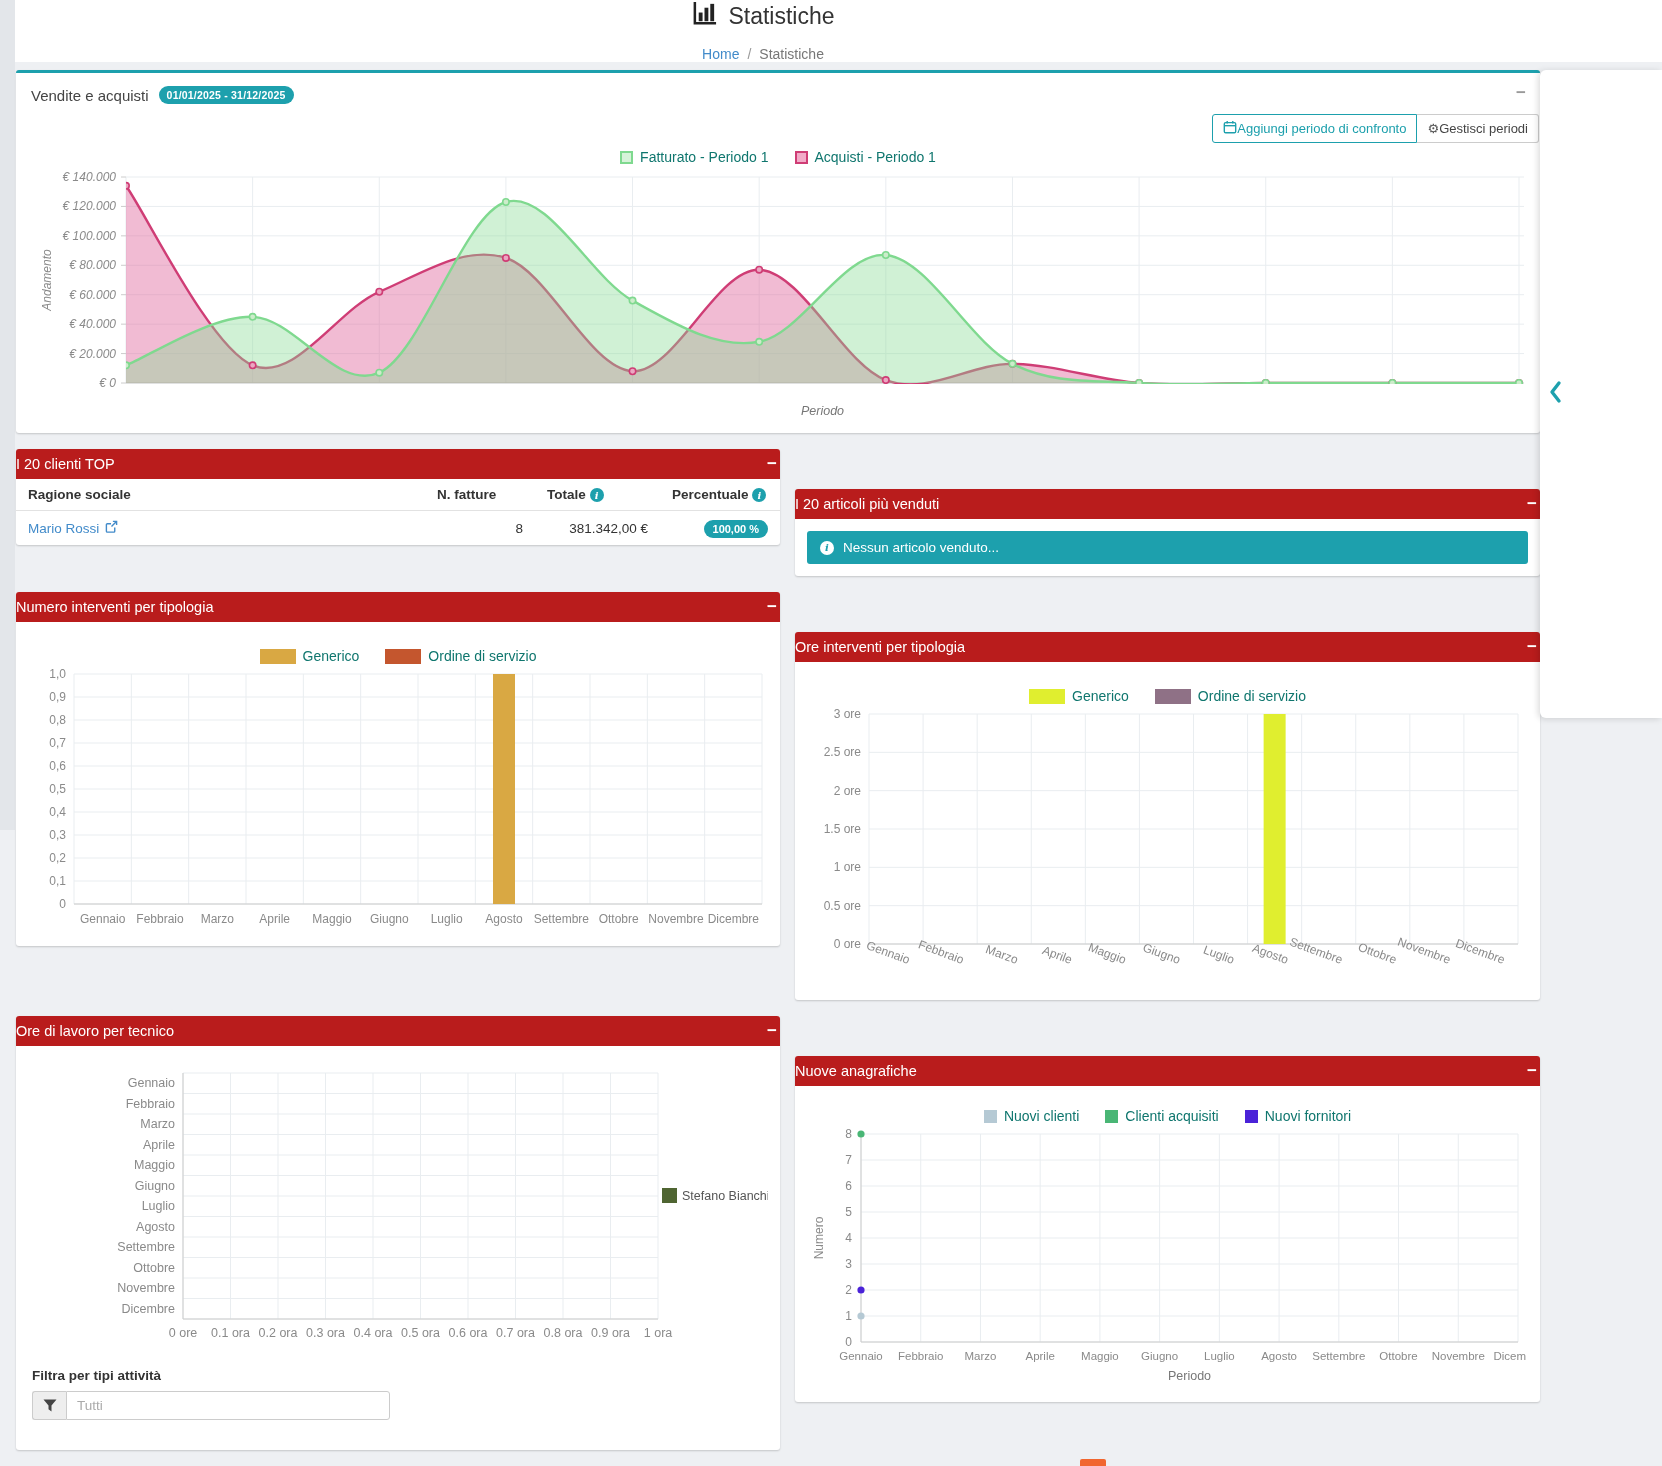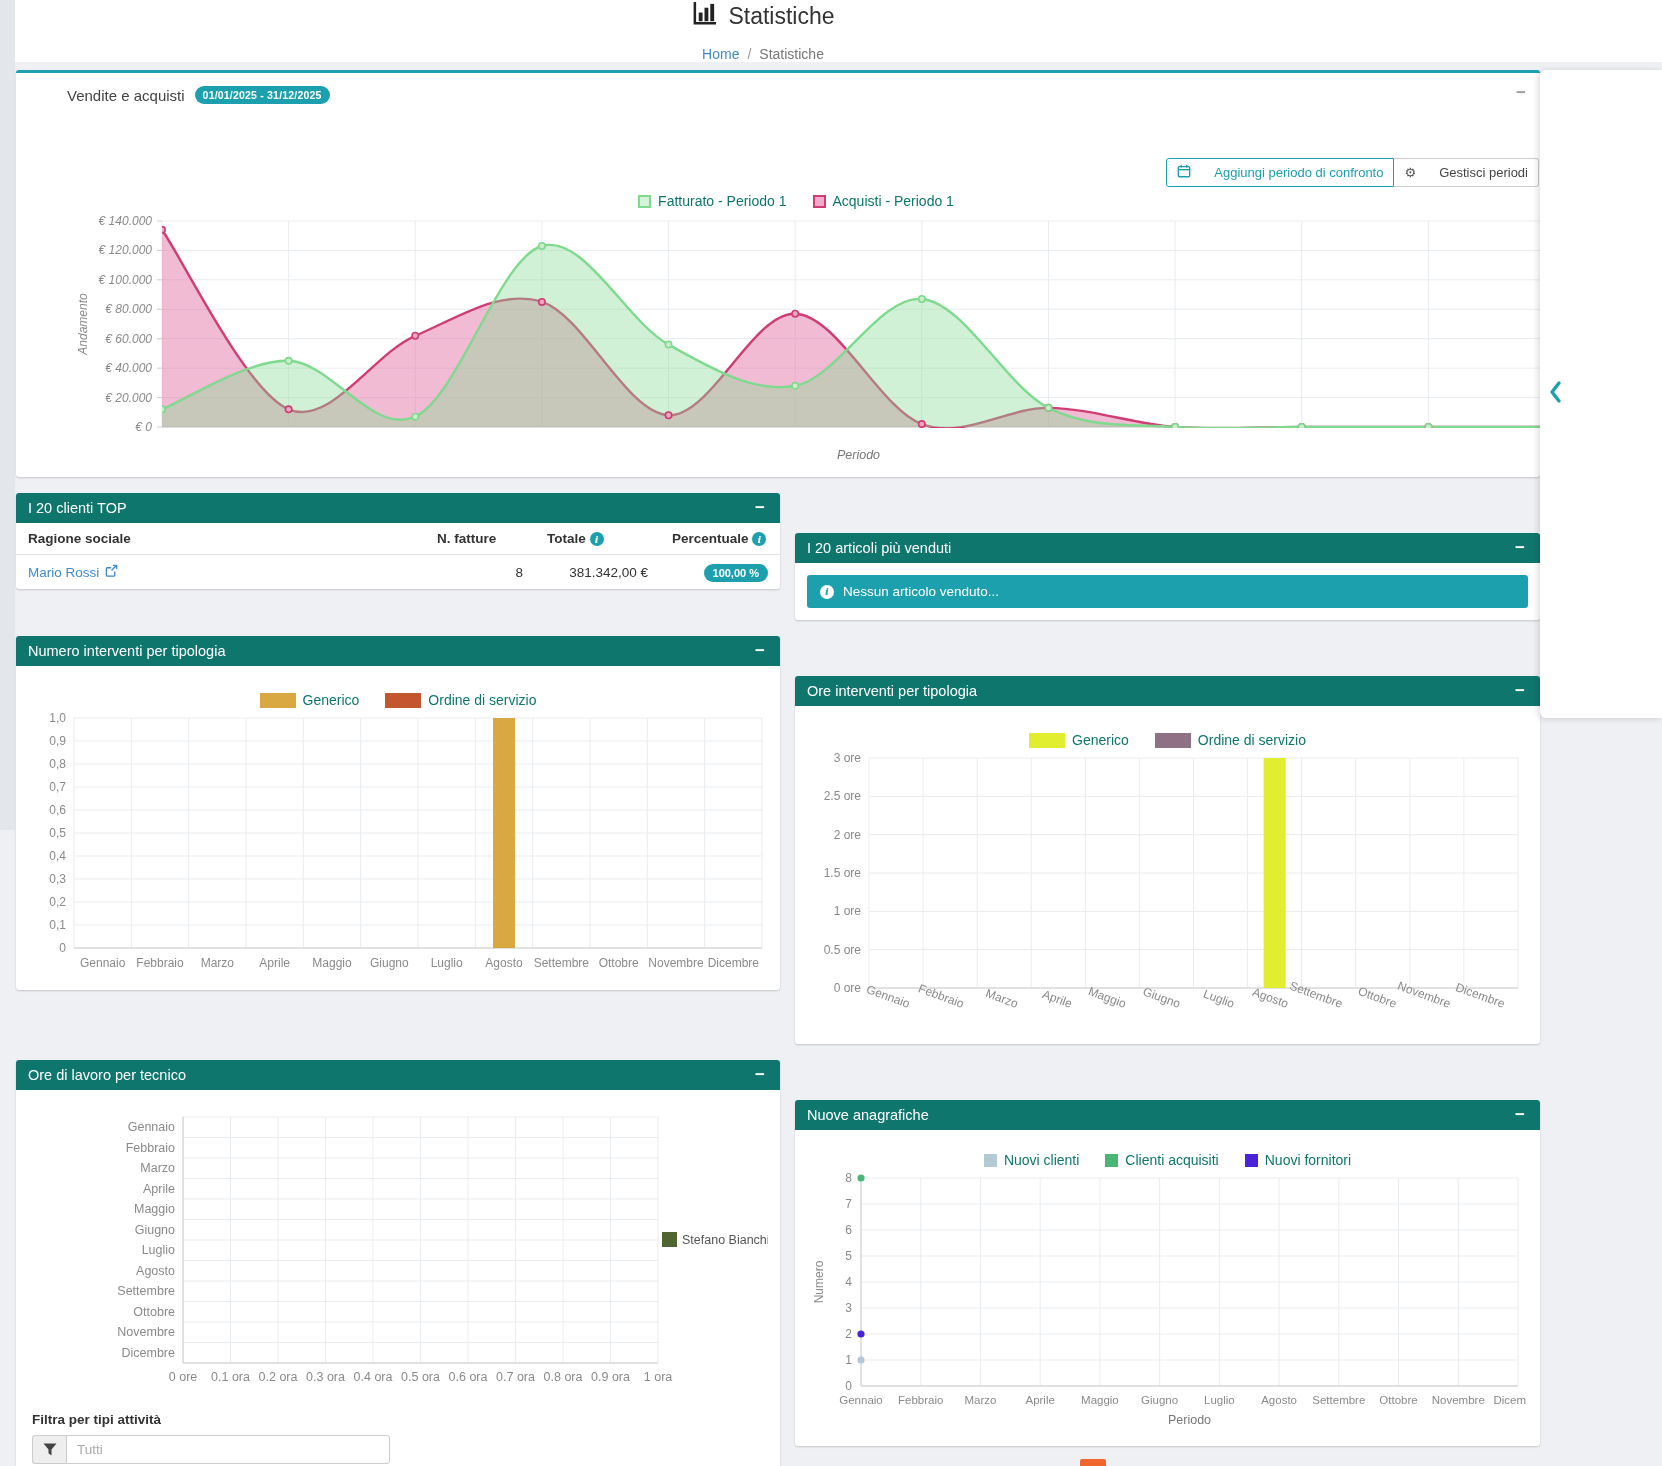--- a/index.html
+++ b/index.html
@@ -16,35 +16,35 @@
   .breadcrumb .cur { color:#777; }
   .left-strip { position:absolute; left:0; top:0; width:15px; height:830px; background:#e3e6ea; }
 
   
   main { position:absolute; left:0; top:62px; width:1662px; padding:8px 122px 60px 16px; }
   .row { display:flex; gap:15px; margin-top:16px; align-items:flex-start; }
   .col-l { width:764px; flex:none; }
   .col-r { flex:1; min-width:0;margin-top:40px; }
 
   .panel { background:#fff; border-radius:3px; box-shadow:0 1px 2px rgba(0,0,0,.18); }
-  .phead { background:#0f766e; color:#fff; padding:7px 12px; font-size:14.5px;
+  .phead { background:#b91c1c; color:#fff; padding:7px 0; font-size:14.5px;
     border-radius:3px 3px 0 0; display:flex; justify-content:space-between; align-items:center;text-align:center; }
   .collapse-btn { cursor:pointer; font-size:17px; line-height:12px; font-weight:bold; padding:0 3px; }
 
   
   .sales-panel { border-top:3px solid #1da0ad; border-radius:3px; padding-bottom:8px; }
   .sales-head { display:flex; align-items:center; gap:10px; padding:13px 15px 2px 15px; position:relative; }
   .sales-head .t { font-size:15px; color:#444; }
   .badge-date { background:#1da0ad; color:#fff; font-size:10.5px; font-weight:bold;
     padding:3px 8px; border-radius:9px; letter-spacing:.2px; }
   .sales-collapse { position:absolute; right:14px; top:10px; color:#999; cursor:pointer;
     font-size:17px; font-weight:bold; }
   .sales-toolbar { display:flex; justify-content:flex-end; padding:8px 15px 0 15px; margin-right:-14px; }
-  .btn { display:inline-flex; align-items:center; gap:23px; font-size:13px; padding:5px 10px;
-    background:#fff; border:1px solid #ccc; color:#444; cursor:pointer; white-space:nowrap;margin-top:44px; }
+  .btn { display:inline-flex; align-items:center; gap:0; font-size:13px; padding:5px 10px;
+    background:#fff; border:1px solid #ccc; color:#444; cursor:pointer; white-space:nowrap; }
   .btn-teal { border:1px solid #1da0ad; color:#1da0ad; border-radius:3px 0 0 3px; }
   .btn-plain { border-radius:0 3px 3px 0; border-left:none; }
 
   .legend-row { display:flex; justify-content:center; gap:26px; font-size:14px; color:#0f766e;
     padding:6px 0 4px 0; }
   .lg-item { display:inline-flex; align-items:center; gap:7px; }
   .lg-sw { width:13px; height:13px; display:inline-block; }
   .lg-sw.wide { width:36px; height:15px; }
   .chart-body { padding:0 15px;font-style:italic; }
   svg text { font-family:"Liberation Sans", sans-serif; }
@@ -102,21 +102,21 @@
   </div>
   <nav class="breadcrumb">
     <a>Home</a>
     <span>/</span>
     <span class="cur">Statistiche</span>
   </nav>
 </header>
 
 <main>
 
-  <section class="panel sales-panel" style="margin-top:0;padding-left:36px;">
+  <section class="panel sales-panel" style="margin-top:0;">
     <div class="sales-head">
       <span class="t">Vendite e acquisti</span>
       <span class="badge-date">01/01/2025 - 31/12/2025</span>
       <span class="sales-collapse">−</span>
     </div>
     <div class="sales-toolbar">
       <button class="btn btn-teal">
         <span>
           <svg width="14" height="14" viewBox="0 0 16 16">
             <rect x="1.5" y="3" width="13" height="11.5" rx="1.5" fill="none" stroke="#1da0ad" stroke-width="1.6"></rect>

